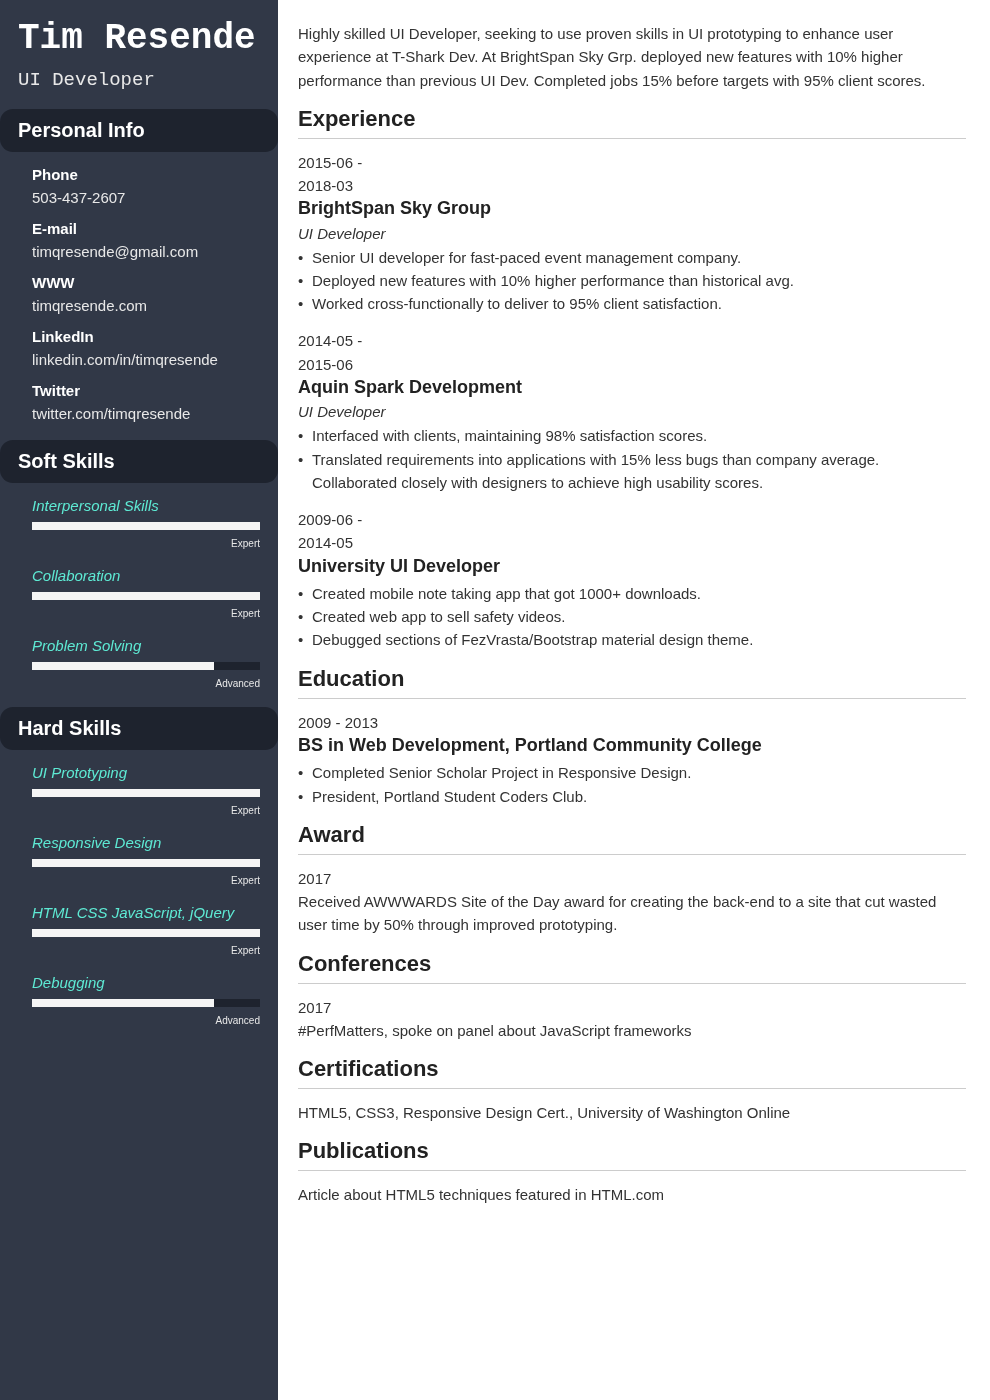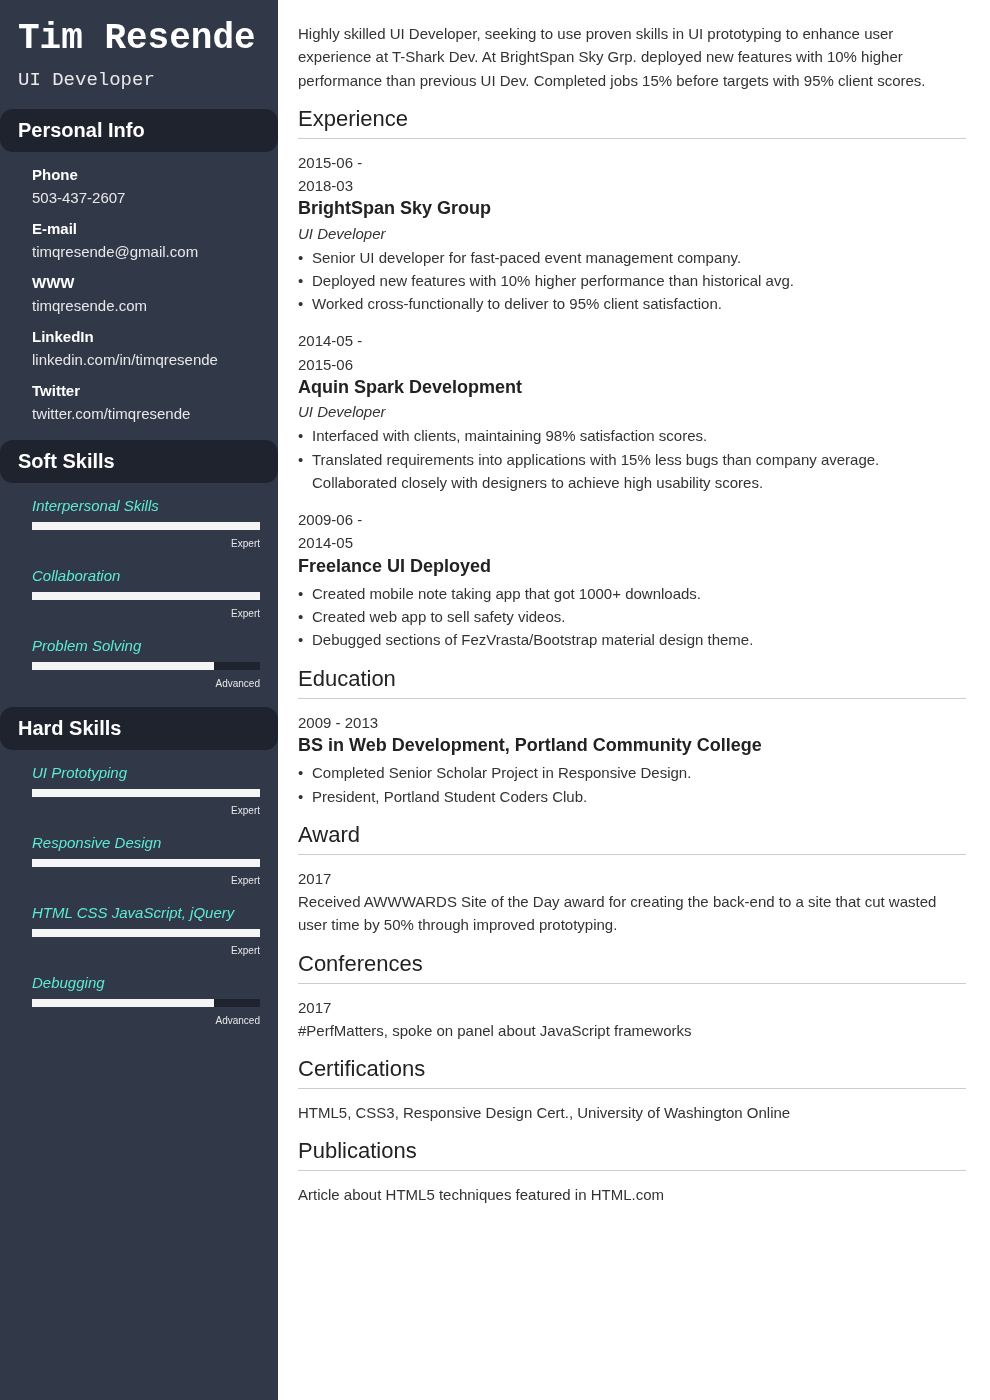--- a/index.html
+++ b/index.html
@@ -86,21 +86,21 @@
 }
 .summary {
   font-size: 15px;
   line-height: 1.55;
   color: #333;
   margin-bottom: 14px;
 }
 .section { margin-bottom: 14px; }
 .section-title {
   font-size: 22px;
-  font-weight: normal;
+  font-weight: bold;
   color: #222;
   border-bottom: 1px solid #ccc;
   padding-bottom: 6px;
   margin-bottom: 12px;
 }
 .entry {
   display: flex;
   margin-bottom: 14px;
   flex-direction: column;
 }
@@ -266,21 +266,21 @@
     <div class="entry-role">UI Developer</div>
     <ul class="bullets">
               <li>Interfaced with clients, maintaining 98% satisfaction scores.</li>
               <li>Translated requirements into applications with 15% less bugs than company average. Collaborated closely with designers to achieve high usability scores.</li>
             </ul>
   </div>
         </div>
         <div class="entry">
           <div class="entry-dates">2009-06 - 2014-05</div>
   <div class="entry-body">
-    <div class="entry-title">Freelance UI Deployed</div>
+    <div class="entry-title">University UI Developer</div>
 
     <ul class="bullets">
               <li>Created mobile note taking app that got 1000+ downloads.</li>
               <li>Created web app to sell safety videos.</li>
               <li>Debugged sections of FezVrasta/Bootstrap material design theme.</li>
             </ul>
   </div>
         </div>
       </div>
   </section>

